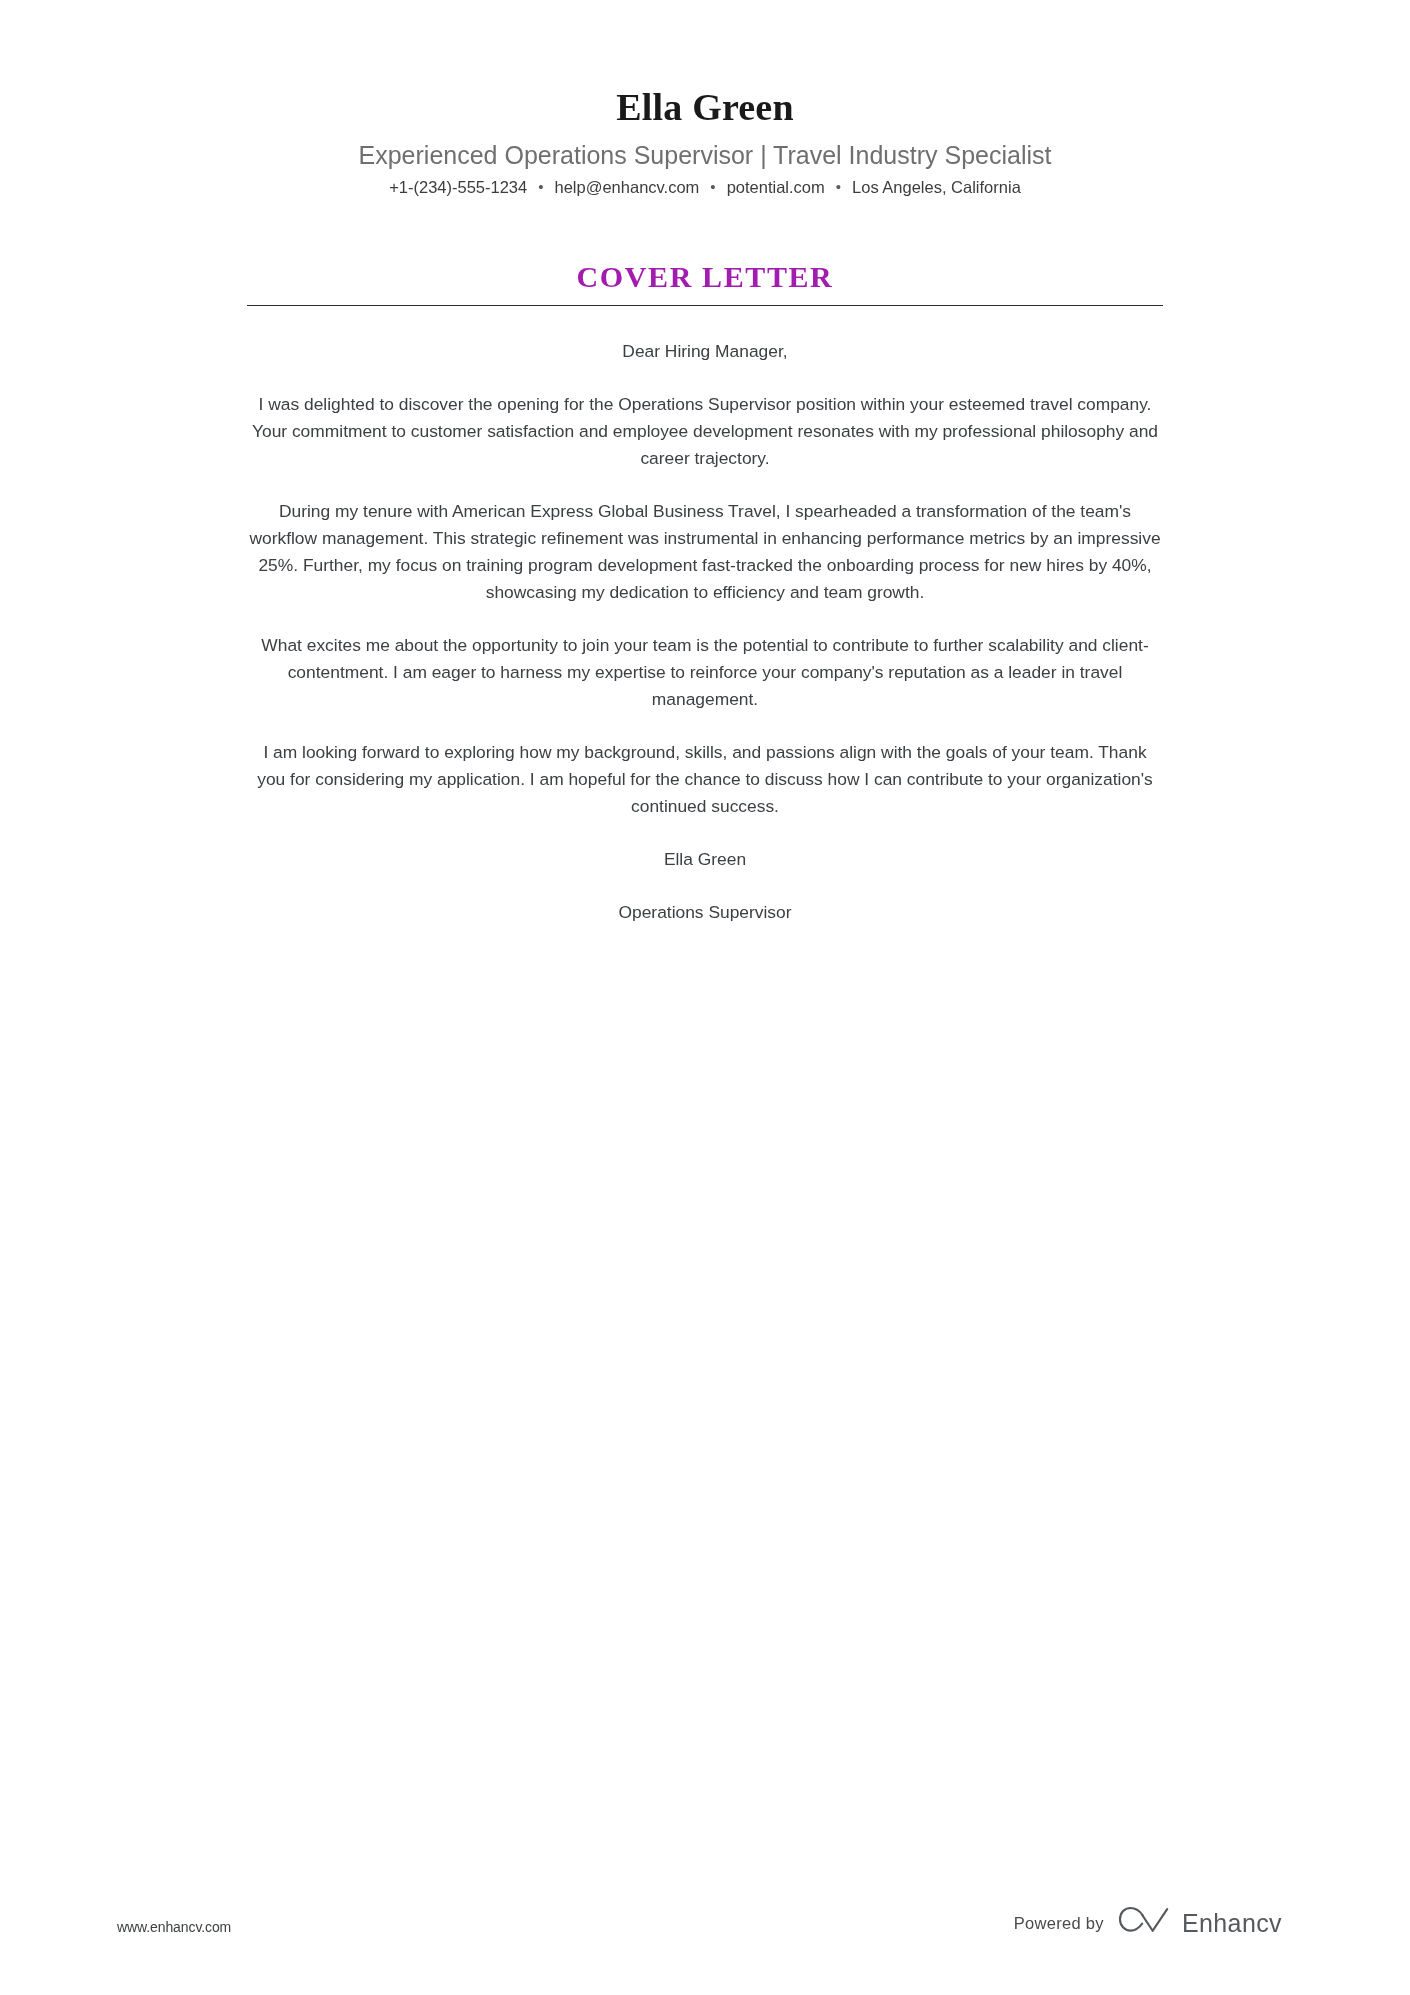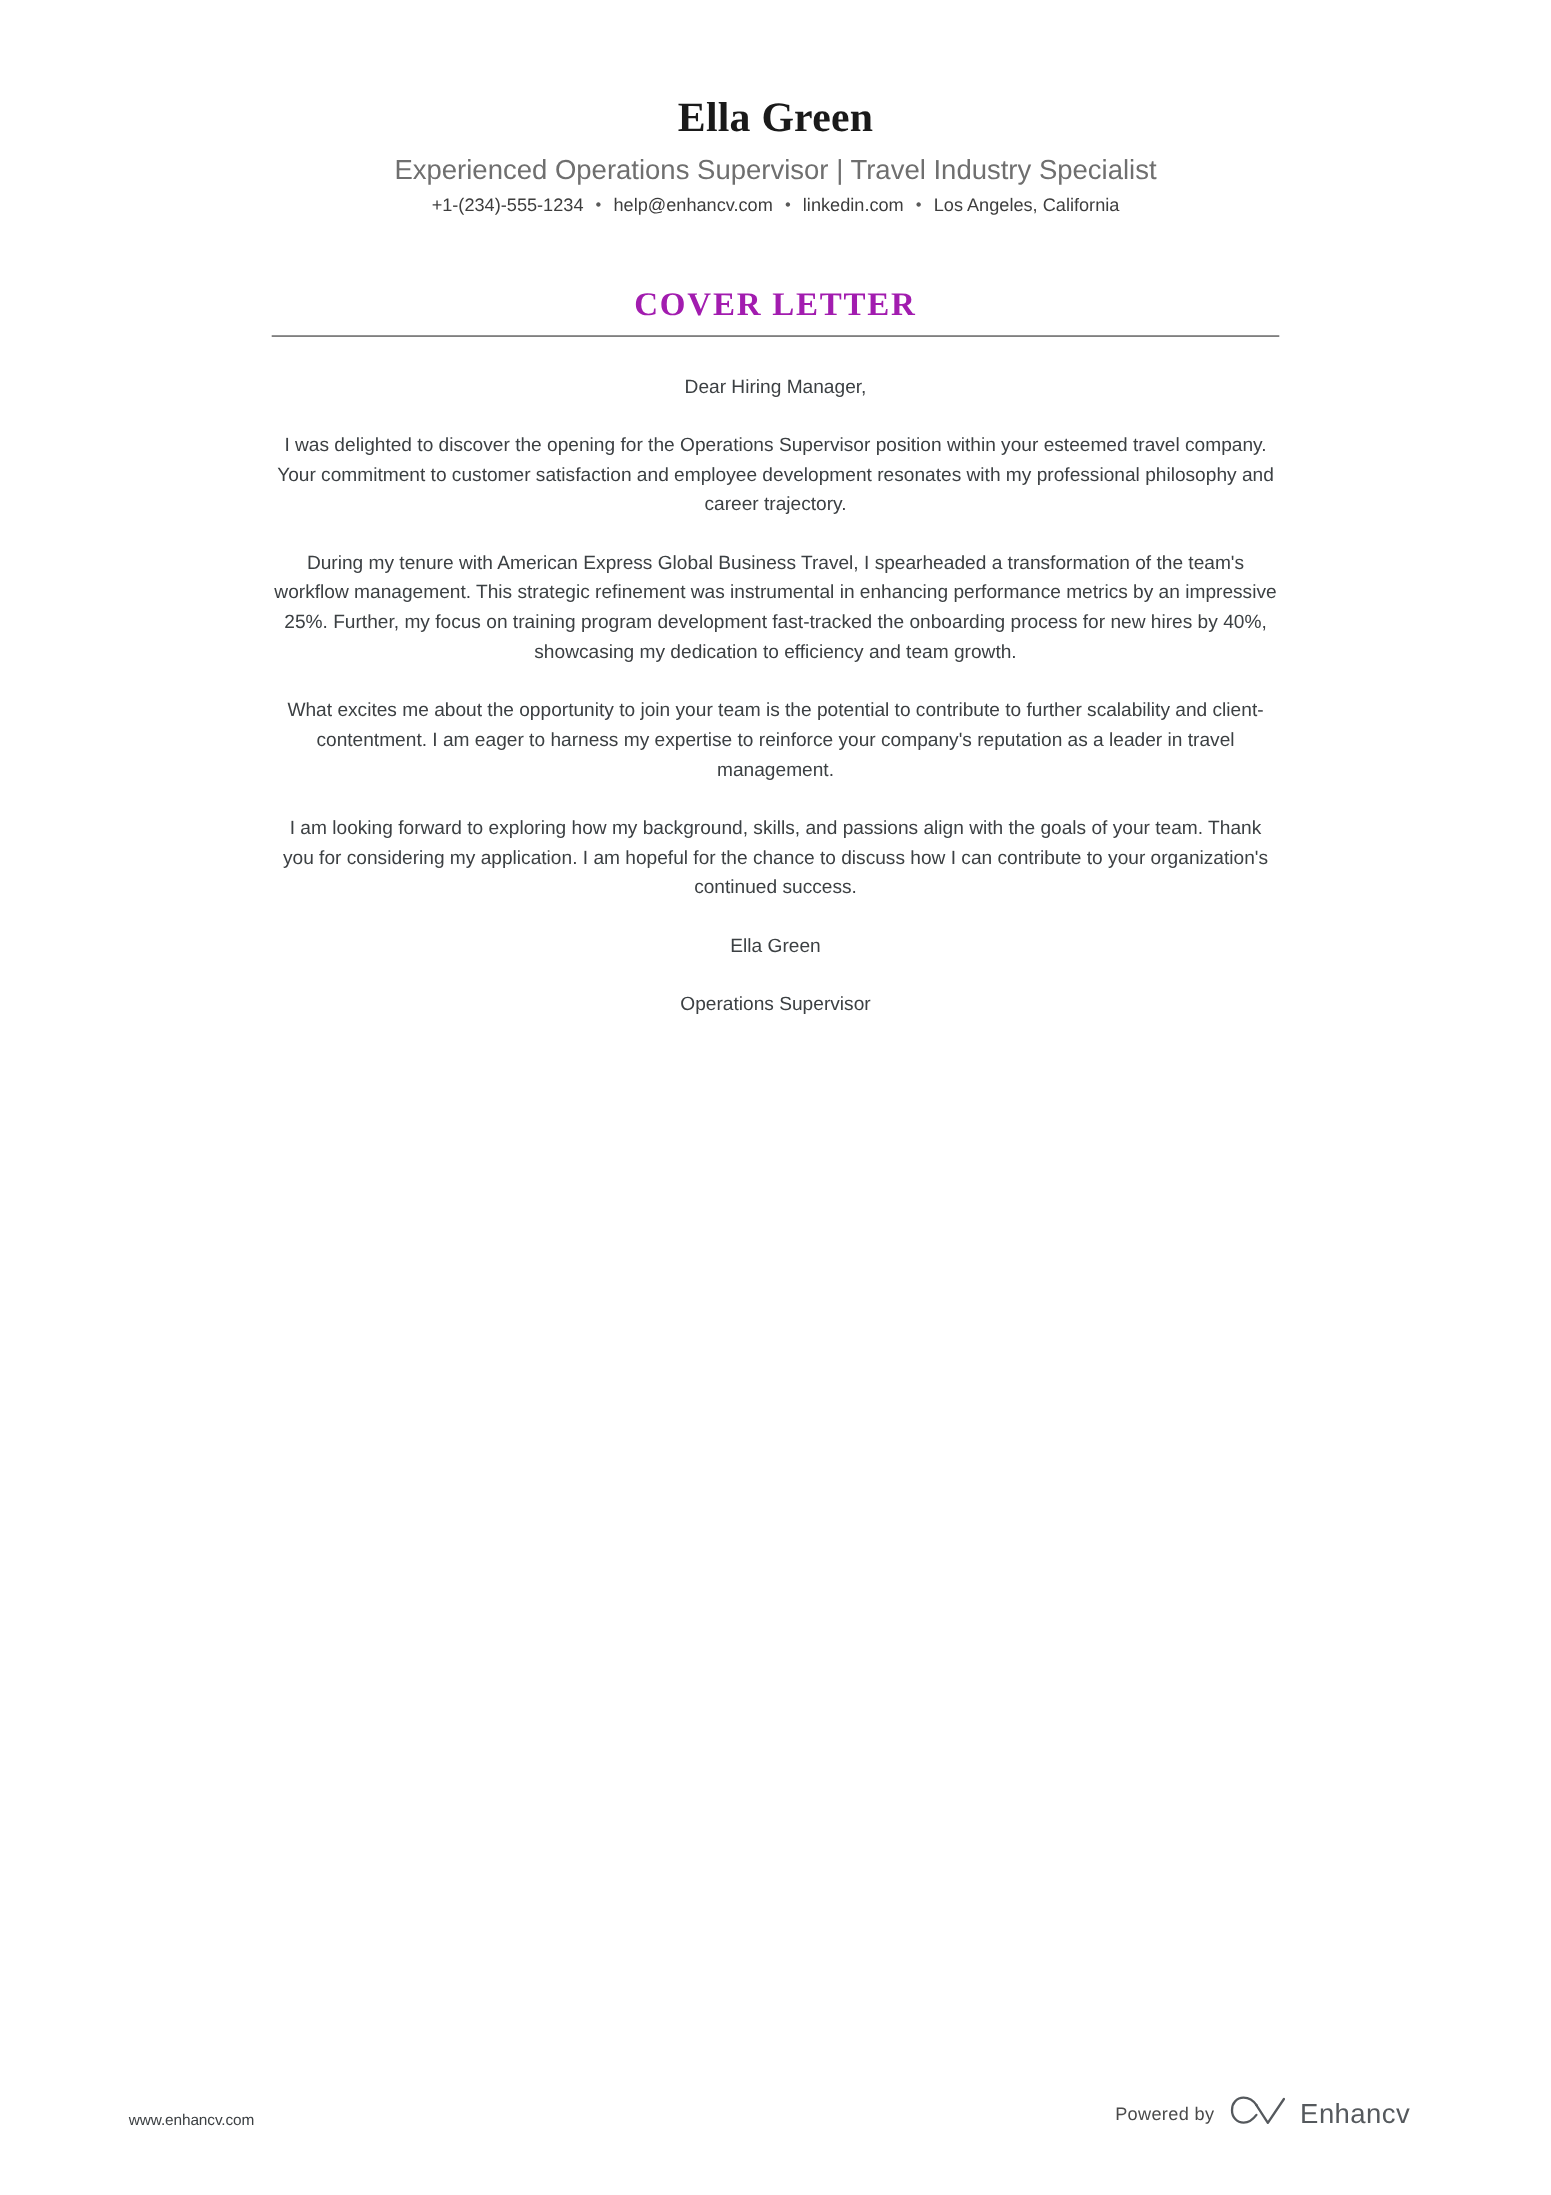--- a/index.html
+++ b/index.html
@@ -152,21 +152,21 @@
 
   <div class="header">
     <div class="cand-name">Ella Green</div>
     <div class="cand-title">Experienced Operations Supervisor | Travel Industry Specialist</div>
 
     <div class="contact-line">
       <span class="contact-item">+1-(234)-555-1234</span>
       <span class="contact-sep">•</span>
       <span class="contact-item">help@enhancv.com</span>
       <span class="contact-sep">•</span>
-      <span class="contact-item">linkedin.com</span>
+      <span class="contact-item">potential.com</span>
       <span class="contact-sep">•</span>
       <span class="contact-item">Los Angeles, California</span>
     </div>
   </div>
 
   <div class="section-wrap">
     <div class="section-title">COVER LETTER</div>
     <div class="section-rule"></div>
   </div>
 

